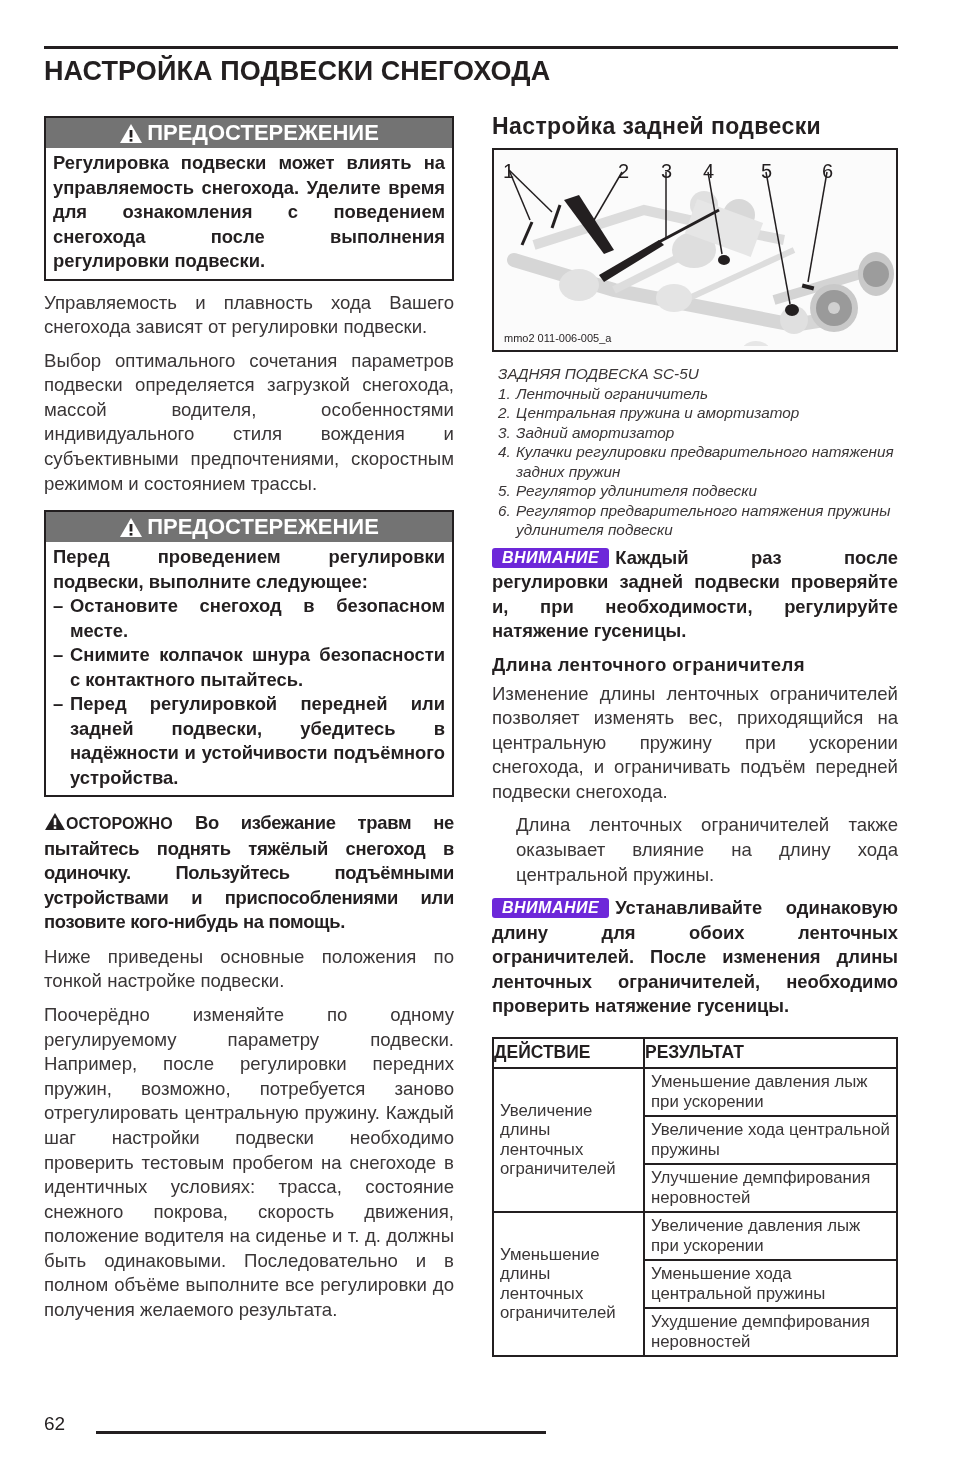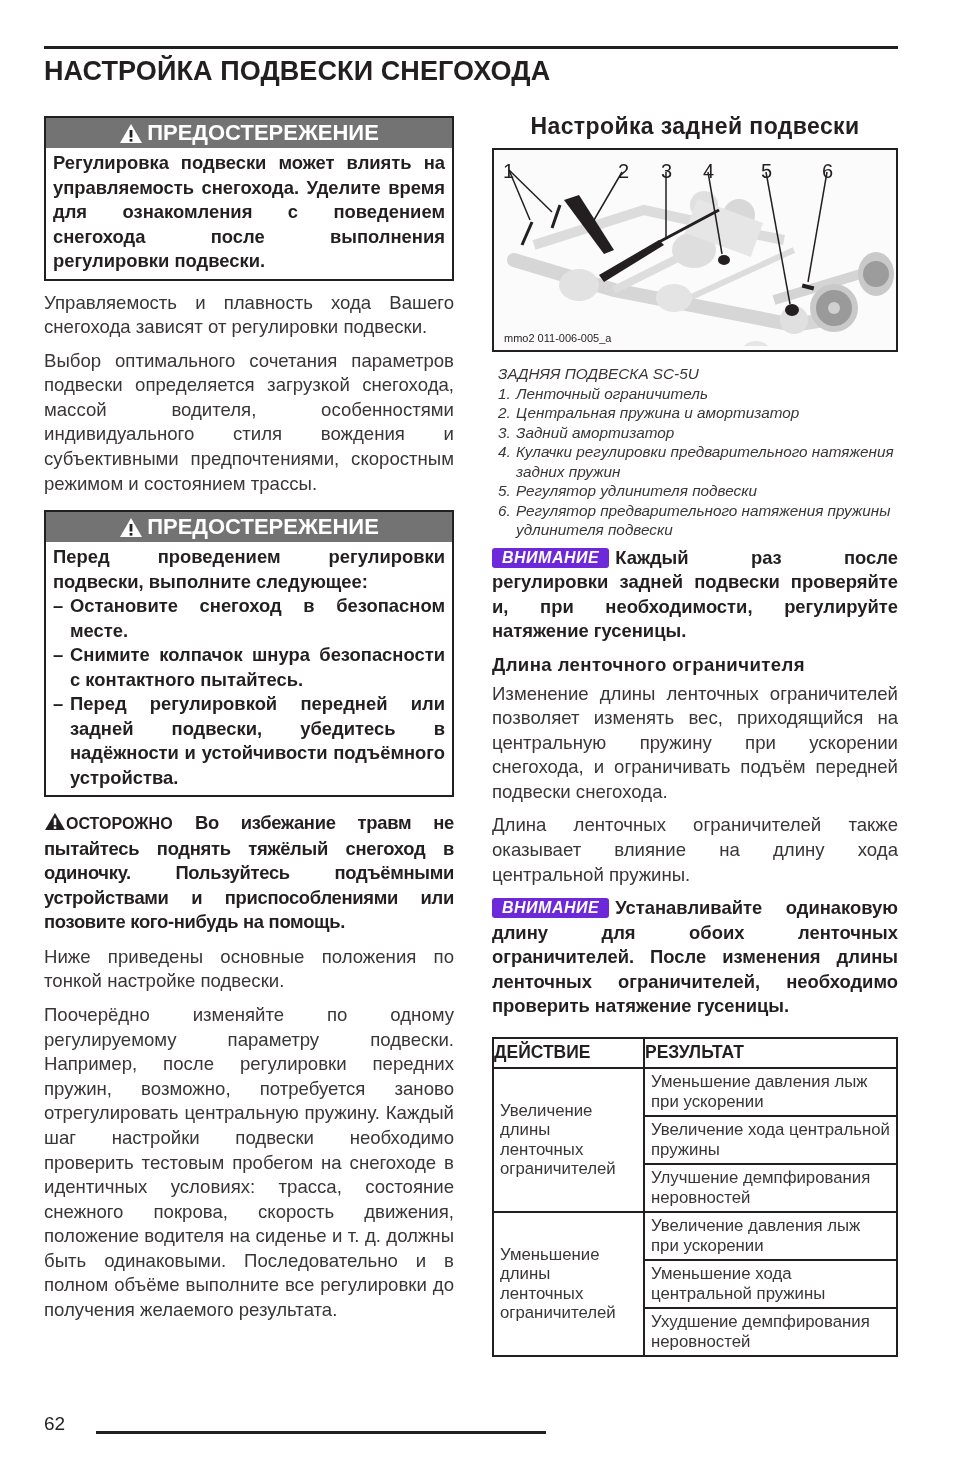--- a/index.html
+++ b/index.html
@@ -16,21 +16,21 @@
   .dash-item { display: flex; }
   .dash-item .dash { width: 17px; flex: none; }
   .dash-item .txt { flex: 1; }
 
   .para { font-size: 18.6px; line-height: 24.6px; color: #3a3637; text-align: justify; margin: 0 0 9px 0; }
 
   .caution { font-size: 18.4px; line-height: 24.5px; font-weight: bold; margin: 4px 0 10px 0; text-align: justify; }
   .caution .word { font-size: 16px; }
   .caution .rest { letter-spacing: -0.3px; }
 
-  .sub-title { font-size: 23px; font-weight: bold; margin: 0 0 8px 0; letter-spacing: 0.4px; text-align: center; }
+  .sub-title { font-size: 23px; font-weight: bold; margin: 0 0 8px 0; letter-spacing: 0.4px; }
   .figure { border: 2px solid #231f20; height: 200px; position: relative; overflow: hidden; background: #fbfbfb; }
   .fig-label { position: absolute; left: 10px; bottom: 6px; font-size: 11px; color: #231f20; }
   .callout { position: absolute; top: 10px; font-size: 20px; color: #231f20; }
 
   .caption { margin: 12px 0 0 6px; font-style: italic; font-size: 15.3px; line-height: 19.5px; color: #3a3637; }
   .cap-item { display: flex; }
   .cap-item .n { width: 18px; flex: none; }
 
   .notice { font-size: 18.4px; line-height: 24.5px; font-weight: bold; margin: 6px 0 10px 0; text-align: justify; }
   .badge { display: inline-block; background: #6d28d9; color: #fff; font-style: italic; font-weight: bold; font-size: 16px; letter-spacing: 0.5px; border-radius: 3px; padding: 0 10px; height: 20px; line-height: 20px; vertical-align: 1px; margin-right: 6px; }
@@ -190,21 +190,21 @@
         <span>Регулятор предварительного натяжения пружины удлинителя подвески</span>
       </div>
   </div>
 
   <div class="notice" style="text-align-last:left;">
     <span class="badge">ВНИМАНИЕ</span><span>Каждый раз после регулировки задней подвески проверяйте и, при необходимости, регулируйте натяжение гусеницы.</span>
   </div>
 
   <div class="h3">Длина ленточного ограничителя</div>
   <p class="para" style="text-align-last:left;">Изменение длины ленточных ограничителей позволяет изменять вес, приходящийся на центральную пружину при ускорении снегохода, и ограничивать подъём передней подвески снегохода.</p>
-  <p class="para" style="text-align-last:left;">Длина ленточных ограничителей также оказывает влияние на длину хода центральной пружины.</p>
+  <p class="para" style="text-align-last:left;margin-left:24px;">Длина ленточных ограничителей также оказывает влияние на длину хода центральной пружины.</p>
 
   <div class="notice" style="text-align-last:left; margin-top:4px;">
     <span class="badge">ВНИМАНИЕ</span><span>Устанавливайте одинаковую длину для обоих ленточных ограничителей. После изменения длины ленточных ограничителей, необходимо проверить натяжение гусеницы.</span>
   </div>
 
   <table class="res">
     <thead>
       <tr>
         <th>ДЕЙСТВИЕ</th>
         <th>РЕЗУЛЬТАТ</th>

